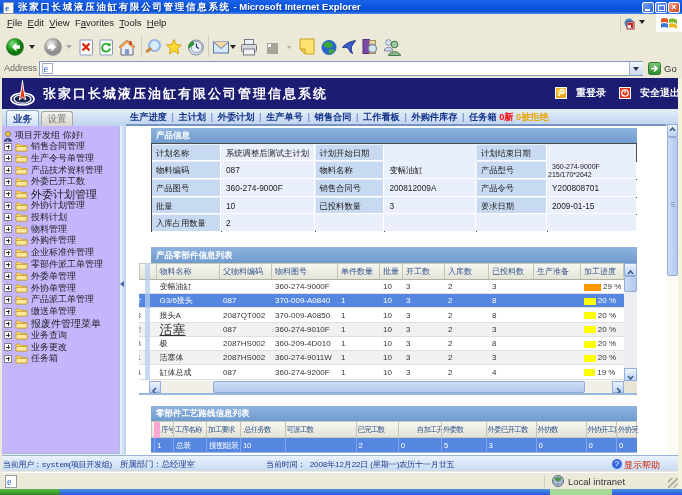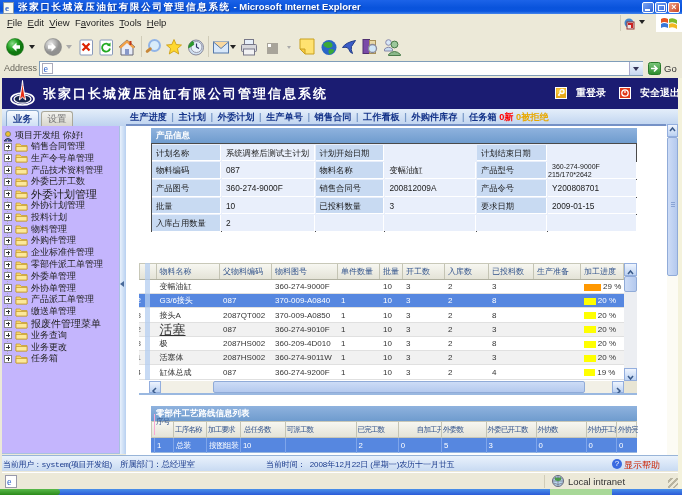--- a/index.html
+++ b/index.html
@@ -417,20 +417,21 @@
     <div class="ab" style="left:189.5px;top:72px;width:68.89999999999998px;height:16.400000000000006px;background:#c8daf2;border-right:1px solid #fff;border-bottom:1px solid #fff;box-sizing:border-box;color:#1a1a1a;font-size:8.3px;line-height:17.400000000000006px;white-space:nowrap;overflow:hidden;"><span style="margin-left:4px">已投料数量</span></div>
     <div class="ab" style="left:259.4px;top:72px;width:90.5px;height:16.400000000000006px;background:#e9effb;border-right:1px solid #fff;border-bottom:1px solid #fff;box-sizing:border-box;color:#1a1a1a;font-size:8.3px;line-height:17.400000000000006px;white-space:nowrap;overflow:hidden;"><span style="margin-left:4px">3</span></div>
     <div class="ab" style="left:350.9px;top:72px;width:70.10000000000002px;height:16.400000000000006px;background:#c8daf2;border-right:1px solid #fff;border-bottom:1px solid #fff;box-sizing:border-box;color:#1a1a1a;font-size:8.3px;line-height:17.400000000000006px;white-space:nowrap;overflow:hidden;"><span style="margin-left:4px">要求日期</span></div>
     <div class="ab" style="left:422px;top:72px;width:89px;height:16.400000000000006px;background:#e9effb;border-right:1px solid #fff;border-bottom:1px solid #fff;box-sizing:border-box;color:#1a1a1a;font-size:8.3px;line-height:17.400000000000006px;white-space:nowrap;overflow:hidden;"><span style="margin-left:4px">2009-01-15</span></div>
     <div class="ab" style="left:26px;top:89.4px;width:69px;height:16.19999999999999px;background:#c8daf2;border-right:1px solid #fff;border-bottom:1px solid #fff;box-sizing:border-box;color:#1a1a1a;font-size:8.3px;line-height:17.19999999999999px;white-space:nowrap;overflow:hidden;"><span style="margin-left:4px">入库占用数量</span></div>
     <div class="ab" style="left:96px;top:89.4px;width:92.5px;height:16.19999999999999px;background:#e9effb;border-right:1px solid #fff;border-bottom:1px solid #fff;box-sizing:border-box;color:#1a1a1a;font-size:8.3px;line-height:17.19999999999999px;white-space:nowrap;overflow:hidden;"><span style="margin-left:4px">2</span></div>
     <div class="ab" style="left:189.5px;top:89.4px;width:68.89999999999998px;height:16.19999999999999px;background:#e9effb;border-right:1px solid #fff;border-bottom:1px solid #fff;box-sizing:border-box;color:#1a1a1a;font-size:8.3px;line-height:17.19999999999999px;white-space:nowrap;overflow:hidden;"><span style="margin-left:4px"></span></div>
     <div class="ab" style="left:259.4px;top:89.4px;width:90.5px;height:16.19999999999999px;background:#e9effb;border-right:1px solid #fff;border-bottom:1px solid #fff;box-sizing:border-box;color:#1a1a1a;font-size:8.3px;line-height:17.19999999999999px;white-space:nowrap;overflow:hidden;"><span style="margin-left:4px"></span></div>
     <div class="ab" style="left:350.9px;top:89.4px;width:70.10000000000002px;height:16.19999999999999px;background:#e9effb;border-right:1px solid #fff;border-bottom:1px solid #fff;box-sizing:border-box;color:#1a1a1a;font-size:8.3px;line-height:17.19999999999999px;white-space:nowrap;overflow:hidden;"><span style="margin-left:4px"></span></div>
     <div class="ab" style="left:422px;top:89.4px;width:89px;height:16.19999999999999px;background:#e9effb;border-right:1px solid #fff;border-bottom:1px solid #fff;box-sizing:border-box;color:#1a1a1a;font-size:8.3px;line-height:17.19999999999999px;white-space:nowrap;overflow:hidden;"><span style="margin-left:4px"></span></div>
+    <div class="ab" style="left:25px;top:121px;width:486px;height:16px;background:linear-gradient(#8fb2de,#6f9cce);color:#fff;font-weight:bold;font-size:8.5px;line-height:16px;"><span style="margin-left:5px">产品零部件信息列表</span></div>
     <div class="ab" style="left:12.5px;top:137px;width:485.5px;height:17px;background:linear-gradient(#f7f7f1,#e4e3d7);border:1px solid #c8c8b8;border-bottom:1px solid #b0b0a0;box-sizing:border-box;"></div>
     <div class="ab" style="left:29.5px;top:138px;width:63.5px;height:15px;font-size:8px;color:#33548c;line-height:15px;border-left:1px solid #c4c4b4;white-space:nowrap;overflow:hidden;"><span style="margin-left:3px">物料名称</span></div>
     <div class="ab" style="left:93px;top:138px;width:52px;height:15px;font-size:8px;color:#33548c;line-height:15px;border-left:1px solid #c4c4b4;white-space:nowrap;overflow:hidden;"><span style="margin-left:3px">父物料编码</span></div>
     <div class="ab" style="left:145px;top:138px;width:66px;height:15px;font-size:8px;color:#33548c;line-height:15px;border-left:1px solid #c4c4b4;white-space:nowrap;overflow:hidden;"><span style="margin-left:3px">物料图号</span></div>
     <div class="ab" style="left:211px;top:138px;width:42px;height:15px;font-size:8px;color:#33548c;line-height:15px;border-left:1px solid #c4c4b4;white-space:nowrap;overflow:hidden;"><span style="margin-left:3px">单件数量</span></div>
     <div class="ab" style="left:253px;top:138px;width:23px;height:15px;font-size:8px;color:#33548c;line-height:15px;border-left:1px solid #c4c4b4;white-space:nowrap;overflow:hidden;"><span style="margin-left:3px">批量</span></div>
     <div class="ab" style="left:276px;top:138px;width:42px;height:15px;font-size:8px;color:#33548c;line-height:15px;border-left:1px solid #c4c4b4;white-space:nowrap;overflow:hidden;"><span style="margin-left:3px">开工数</span></div>
     <div class="ab" style="left:318px;top:138px;width:44px;height:15px;font-size:8px;color:#33548c;line-height:15px;border-left:1px solid #c4c4b4;white-space:nowrap;overflow:hidden;"><span style="margin-left:3px">入库数</span></div>
     <div class="ab" style="left:362px;top:138px;width:45px;height:15px;font-size:8px;color:#33548c;line-height:15px;border-left:1px solid #c4c4b4;white-space:nowrap;overflow:hidden;"><span style="margin-left:3px">已投料数</span></div>
     <div class="ab" style="left:407px;top:138px;width:47px;height:15px;font-size:8px;color:#33548c;line-height:15px;border-left:1px solid #c4c4b4;white-space:nowrap;overflow:hidden;"><span style="margin-left:3px">生产准备</span></div>
@@ -554,21 +555,21 @@
     <div class="ab" style="left:23px;top:255px;width:12px;height:12px;background:linear-gradient(#eef4fe,#bcd2f2);border:1px solid #93aede;box-sizing:border-box;"><svg width="10" height="10">
         <path d="M6 2 L3 5 L6 8" stroke="#3a5a8a" stroke-width="1.5" fill="none"></path>
       </svg></div>
     <div class="ab" style="left:87px;top:255px;width:372px;height:12px;background:linear-gradient(#cddcf6,#b4c9ee);border:1px solid #90abd8;border-radius:2px;box-sizing:border-box;"></div>
     <div class="ab" style="left:486px;top:255px;width:12px;height:12px;background:linear-gradient(#eef4fe,#bcd2f2);border:1px solid #93aede;box-sizing:border-box;"><svg width="10" height="10">
         <path d="M4 2 L7 5 L4 8" stroke="#3a5a8a" stroke-width="1.5" fill="none"></path>
       </svg></div>
     <div class="ab" style="left:12.5px;top:267px;width:498.5px;height:1.5px;background:#9ab8e0;"></div>
     <div class="ab" style="left:25px;top:280px;width:486px;height:15px;background:linear-gradient(#8fb2de,#6f9cce);color:#fff;font-weight:bold;font-size:8.5px;line-height:15px;"><span style="margin-left:5px">零部件工艺路线信息列表</span></div>
     <div class="ab" style="left:25px;top:295px;width:486px;height:17px;background:linear-gradient(#f7f7f1,#e4e3d7);border:1px solid #c8c8b8;box-sizing:border-box;"></div>
-    <div class="ab" style="left:28px;top:288px;width:19px;height:21px;font-size:7.5px;letter-spacing:-0.8px;color:#33548c;line-height:15px;border-left:1px solid #f9a8d4;white-space:nowrap;overflow:hidden;"><span style="margin-left:1px">序号</span></div>
+    <div class="ab" style="left:28px;top:296px;width:19px;height:21px;font-size:7.5px;letter-spacing:-0.8px;color:#33548c;line-height:15px;border-left:6px solid #f9a8d4;white-space:nowrap;overflow:hidden;"><span style="margin-left:1px">序号</span></div>
     <div class="ab" style="left:47px;top:296px;width:33px;height:15px;font-size:7.5px;letter-spacing:-0.8px;color:#33548c;line-height:15px;border-left:1px solid #c4c4b4;white-space:nowrap;overflow:hidden;"><span style="margin-left:1px">工序名称</span></div>
     <div class="ab" style="left:80px;top:296px;width:34px;height:15px;font-size:7.5px;letter-spacing:-0.8px;color:#33548c;line-height:15px;border-left:1px solid #c4c4b4;white-space:nowrap;overflow:hidden;"><span style="margin-left:1px">加工要求</span></div>
     <div class="ab" style="left:114px;top:296px;width:44.5px;height:15px;font-size:7.5px;letter-spacing:-0.8px;color:#33548c;line-height:15px;border-left:1px solid #c4c4b4;white-space:nowrap;overflow:hidden;"><span style="margin-left:3px">总任务数</span></div>
     <div class="ab" style="left:158.5px;top:296px;width:71px;height:15px;font-size:7.5px;letter-spacing:-0.8px;color:#33548c;line-height:15px;border-left:1px solid #c4c4b4;white-space:nowrap;overflow:hidden;"><span style="margin-left:1px">可派工数</span></div>
     <div class="ab" style="left:229.5px;top:296px;width:42.19999999999999px;height:15px;font-size:7.5px;letter-spacing:-0.8px;color:#33548c;line-height:15px;border-left:1px solid #c4c4b4;white-space:nowrap;overflow:hidden;"><span style="margin-left:1px">已完工数</span></div>
     <div class="ab" style="left:271.7px;top:296px;width:43.30000000000001px;height:15px;font-size:7.5px;letter-spacing:-0.8px;color:#33548c;line-height:15px;border-left:1px solid #c4c4b4;white-space:nowrap;overflow:hidden;"><span style="margin-left:18px">自加工开工数</span></div>
     <div class="ab" style="left:315px;top:296px;width:44.5px;height:15px;font-size:7.5px;letter-spacing:-0.8px;color:#33548c;line-height:15px;border-left:1px solid #c4c4b4;white-space:nowrap;overflow:hidden;"><span style="margin-left:1px">外委数</span></div>
     <div class="ab" style="left:359.5px;top:296px;width:50px;height:15px;font-size:7.5px;letter-spacing:-0.8px;color:#33548c;line-height:15px;border-left:1px solid #c4c4b4;white-space:nowrap;overflow:hidden;"><span style="margin-left:1px">外委已开工数</span></div>
     <div class="ab" style="left:409.5px;top:296px;width:50px;height:15px;font-size:7.5px;letter-spacing:-0.8px;color:#33548c;line-height:15px;border-left:1px solid #c4c4b4;white-space:nowrap;overflow:hidden;"><span style="margin-left:1px">外协数</span></div>
     <div class="ab" style="left:459.5px;top:296px;width:30.5px;height:15px;font-size:7.5px;letter-spacing:-0.8px;color:#33548c;line-height:15px;border-left:1px solid #c4c4b4;white-space:nowrap;overflow:hidden;"><span style="margin-left:1px">外协开工数</span></div>

